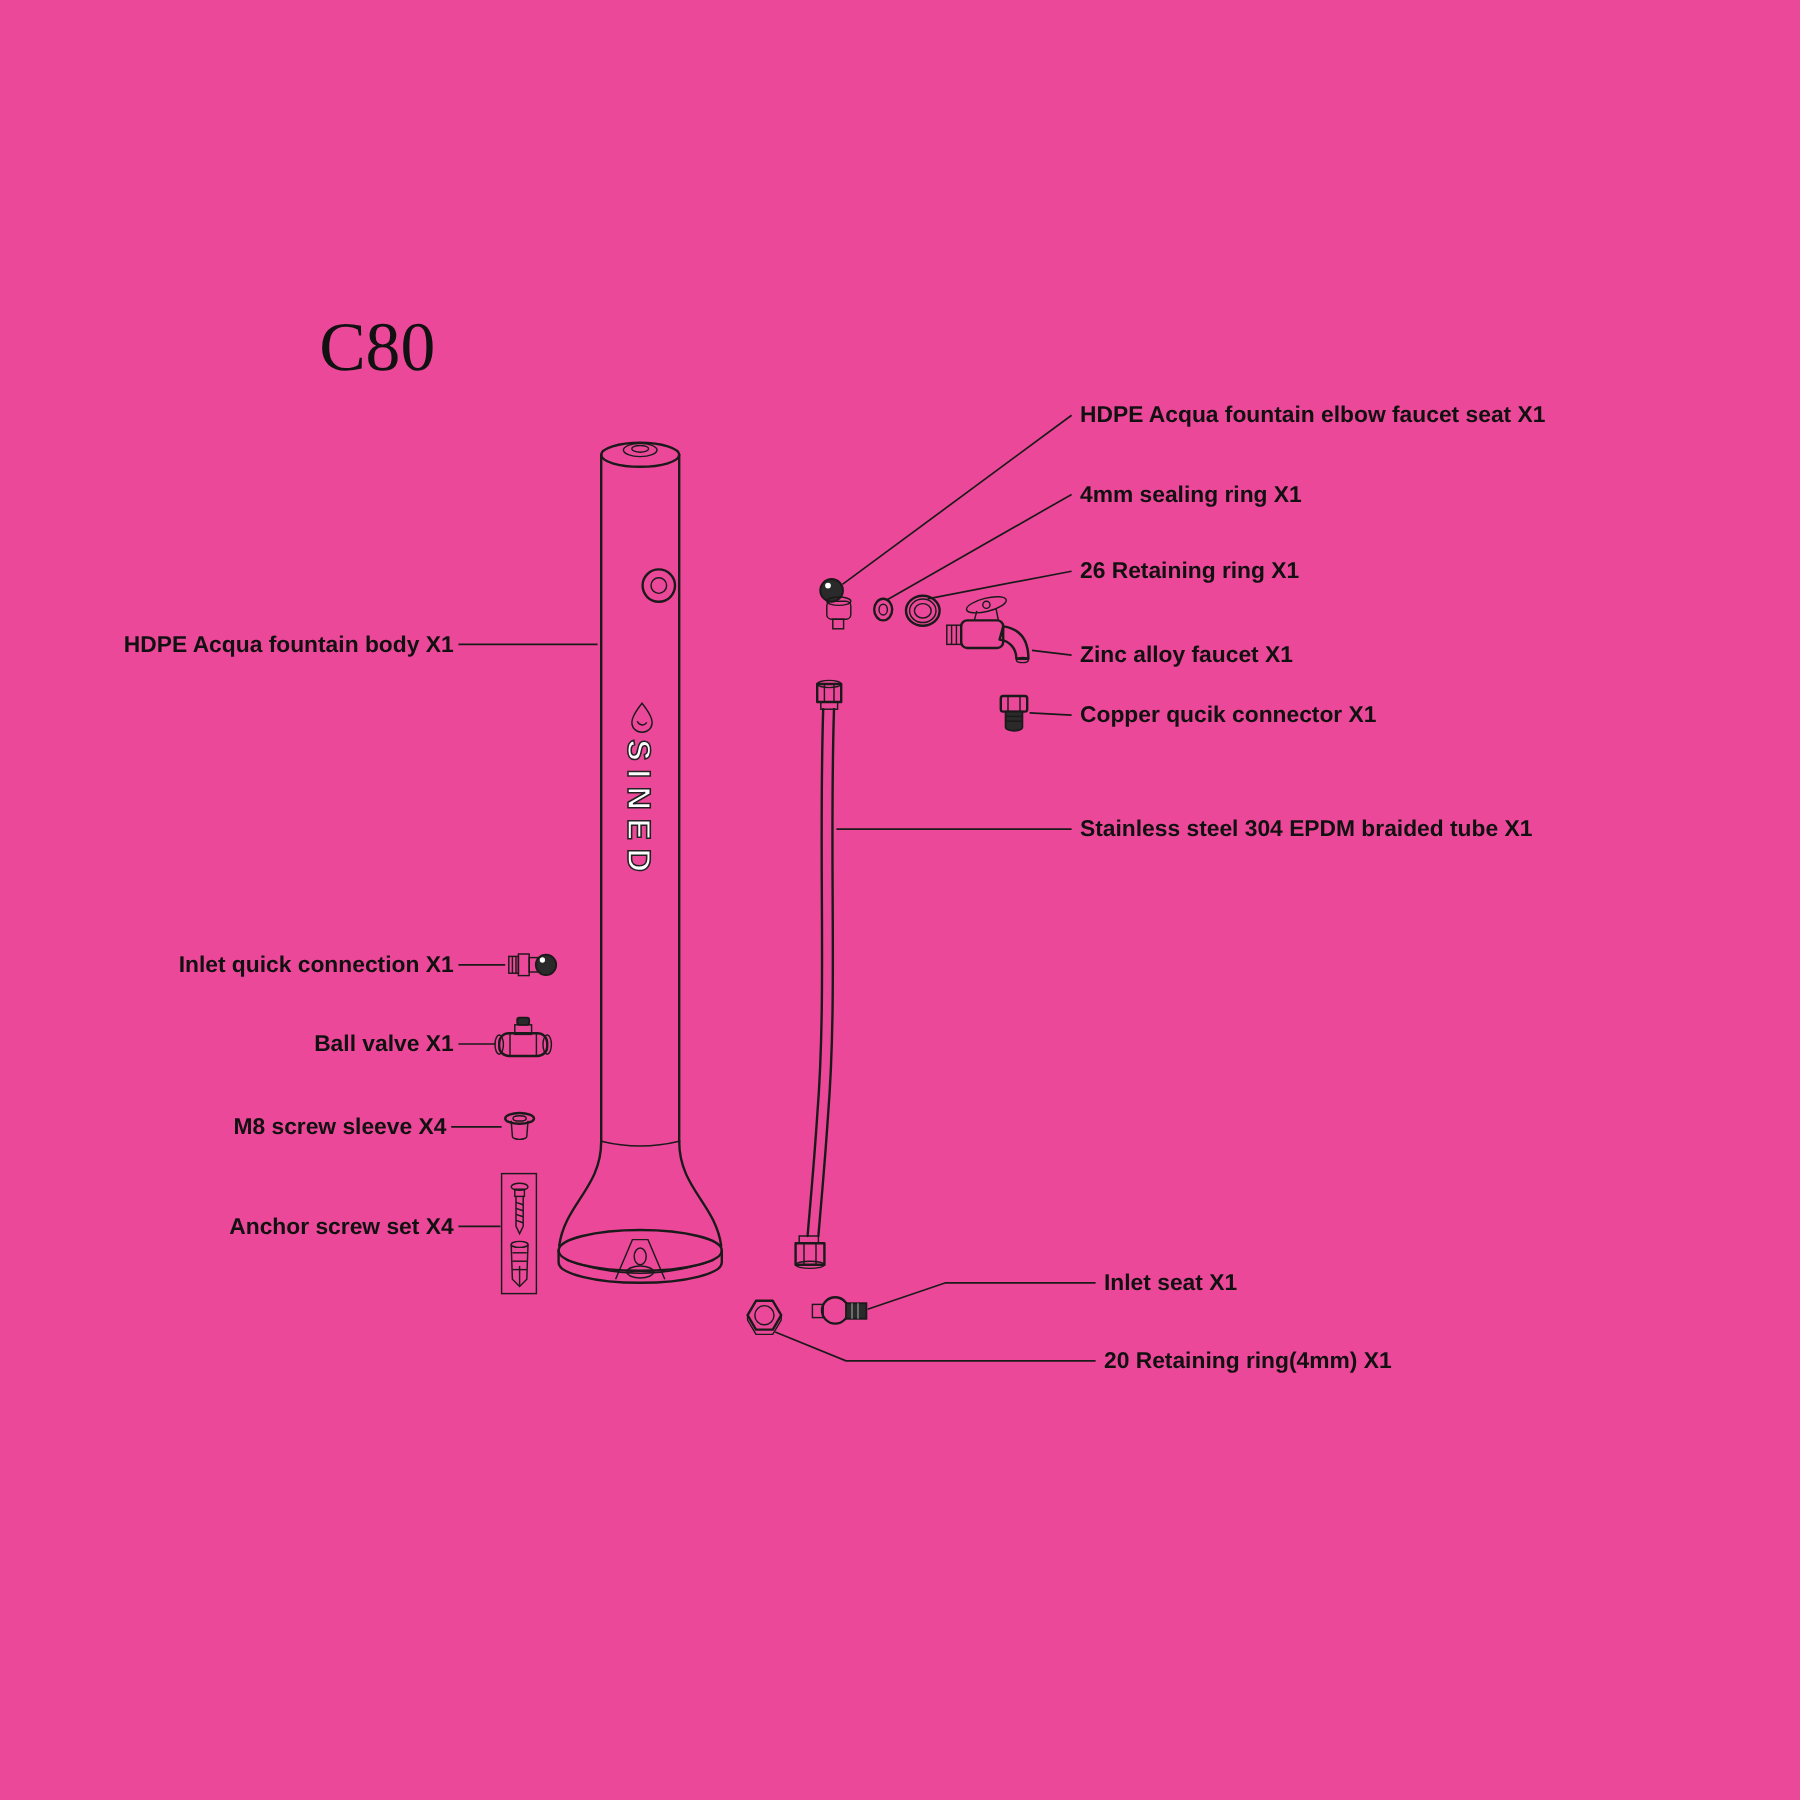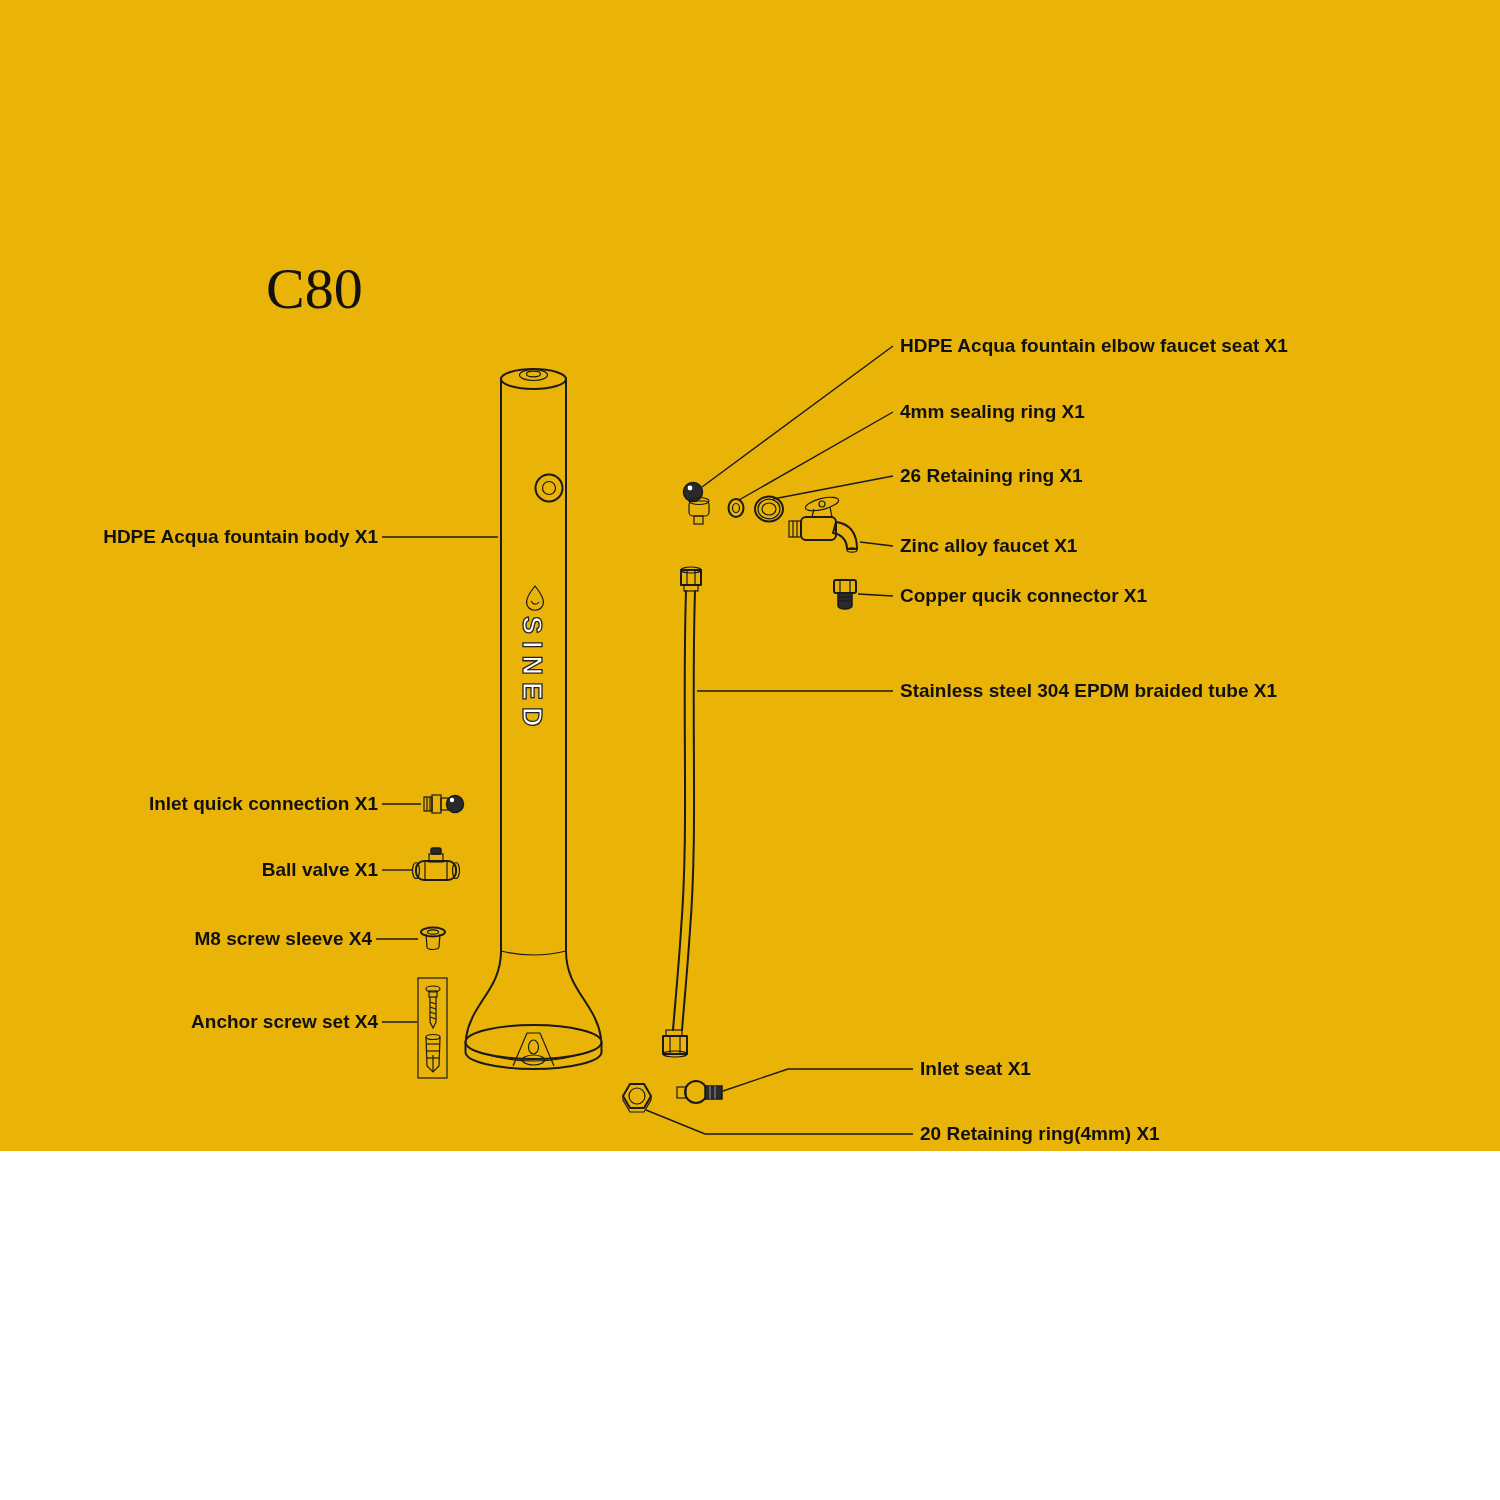--- a/index.html
+++ b/index.html
@@ -1,16 +1,16 @@
 <!DOCTYPE html>
 <html><head>
 <meta charset="utf-8">
 <style>
   html,body{margin:0;padding:0;background:#ffffff;}
-  .stage{position:relative;width:1500px;height:1151px;background:#eab308;overflow:hidden;}
+  .stage{position:relative;width:1500px;height:1500px;background:#ec4899;overflow:hidden;}
   svg{position:absolute;left:0;top:0;}
   .part-label{font-family:"Liberation Sans",sans-serif;font-weight:700;font-size:19px;fill:#111;}
   .title-text{font-family:"Liberation Serif",serif;font-weight:400;font-size:58px;fill:#111;}
   .brand-text{font-family:"Liberation Sans",sans-serif;font-weight:700;font-size:27px;letter-spacing:7px;fill:#ffffff;stroke:#222;stroke-width:1.3px;}
   .ln{stroke:#1a1a1a;stroke-width:2;fill:none;stroke-linecap:round;stroke-linejoin:round;}
   .lnthin{stroke:#1a1a1a;stroke-width:1.2;fill:none;}
   .leader{stroke:#1a1a1a;stroke-width:1.4;fill:none;}
   .darkfill{fill:#2a2a2a;stroke:#1a1a1a;stroke-width:1.5;}
 </style>
 </head>

